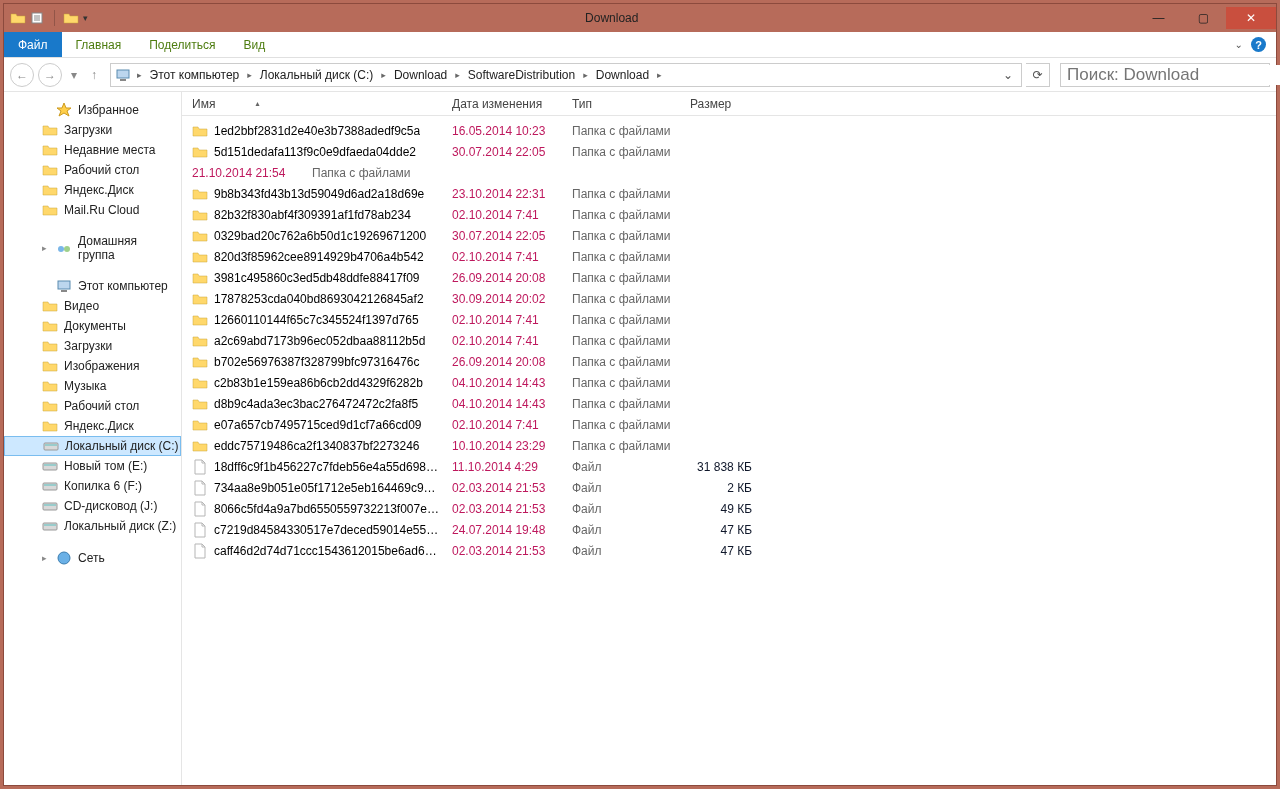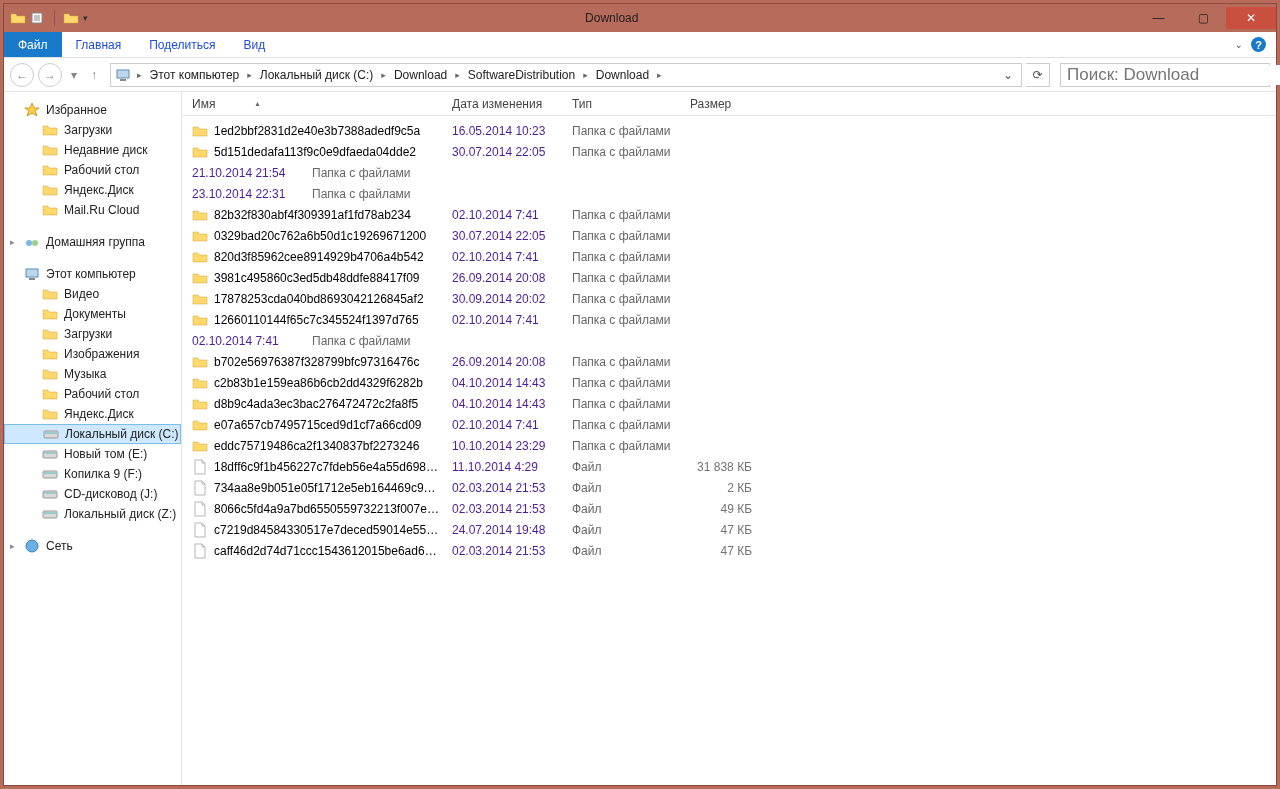--- a/index.html
+++ b/index.html
@@ -11,21 +11,21 @@
 .titlebar-icons { display: flex; gap: 4px; padding-left: 6px; align-items: center; }
 .titlebar-icons .ic { width: 16px; height: 16px; }
 .titlebar-title { flex: 1; text-align: center; color: #222; font-size: 12px; }
 .titlebar-controls { display: flex; }
 .titlebar-controls .btn { width: 45px; height: 22px; display: flex; align-items: center; justify-content: center; color: #222; }
 .titlebar-controls .btn.close { background: #c94f3e; color: #fff; width: 50px; }
 .titlebar-sep { width:1px; height:16px; background:rgba(0,0,0,.2); margin:0 4px; }
 
 
 .ribbon { height: 26px; background: #fff; border-bottom: 1px solid #e0e0e0; display: flex; align-items: stretch; }
-.ribbon .tab { padding: 0 14px; display: flex; align-items: center; color: #1d4ed8; cursor: default; }
+.ribbon .tab { padding: 0 14px; display: flex; align-items: center; color: #4d7c0f; cursor: default; }
 .ribbon .tab.file { background: #1979ca; color: #fff; }
 .ribbon-spacer { flex: 1; }
 .ribbon-right { display: flex; align-items: center; gap: 8px; padding-right: 10px; }
 .chevron-down-s { font-size: 10px; color: #555; }
 .help-ic { width: 15px; height: 15px; border-radius: 50%; background: #1979ca; color: #fff; display: flex; align-items: center; justify-content: center; font-size: 11px; font-weight: bold; }
 
 
 .navbar { height: 34px; background: #fff; border-bottom: 1px solid #e5e5e5; display: flex; align-items: center; padding: 0 6px; gap: 4px; }
 .nav-btn { width: 24px; height: 24px; border: 1px solid #ccc; border-radius: 50%; display: flex; align-items: center; justify-content: center; color: #888; }
 .nav-sm { width: 16px; height: 24px; display: flex; align-items: center; justify-content: center; color: #888; }
@@ -37,42 +37,42 @@
 .address-end .end-btn { width:18px; display:flex; justify-content:center; color:#555; }
 .refresh-btn { width:24px; height:24px; border:1px solid #ccc; border-left:none; display:flex; align-items:center; justify-content:center; color:#555; }
 .searchbox { width: 210px; height: 24px; border: 1px solid #ccc; display: flex; align-items: center; padding: 0 6px; color: #888; margin-left:6px; }
 .searchbox input { border: none; outline: none; flex: 1; color: #888; font-size:17px; }
 .search-ic { color: #888; }
 
 
 .content { flex: 1; display: flex; background: #fff; overflow: hidden; }
 .sidebar { width: 178px; border-right: 1px solid #e5e5e5; padding: 8px 0; overflow: hidden; }
 .side-group { margin-bottom: 12px; }
-.side-head { display: flex; align-items: center; padding: 2px 4px 2px 20px; gap: 6px; color: #222; position: relative; }
+.side-head { display: flex; align-items: center; padding: 2px 4px 2px 20px; gap: 6px; color: #222; position: relative; margin-left: 32px; }
 .side-head .tw { position:absolute; left:6px; font-size:9px; color:#888; }
 .side-item { display: flex; align-items: center; padding: 2px 4px 2px 38px; gap: 6px; color: #222; white-space: nowrap; overflow:hidden; }
 .side-item.sel { background: #cde8ff; border:1px solid #7abdef; padding-top:1px; padding-bottom:1px; }
 .ic16 { width:16px; height:16px; flex:none; }
 
 
 .filepane { flex: 1; display: flex; flex-direction: column; overflow: hidden; }
 .columns { height: 24px; display: flex; align-items: center; border-bottom: 1px solid #e5e5e5; color: #444; }
 .col { padding-left: 10px; display:flex; align-items:center; }
 .col-name { width: 260px; }
 .col-date { width: 120px; }
 .col-type { width: 118px; }
 .col-size { width: 80px; text-align: left; }
 .col .sort { font-size:8px; color:#666; margin-left:40px; }
 .rows { flex:1; overflow:hidden; padding-top:4px; }
 .row { height: 21px; display: flex; align-items: center; }
 .row .c-name { width: 260px; padding-left: 10px; display: flex; align-items: center; gap: 6px; overflow: hidden; }
 .row .c-name span { white-space: nowrap; overflow: hidden; text-overflow: ellipsis; text-align: center; }
-.row .c-date { width: 120px; padding-left: 10px; color: #4c1d95; }
+.row .c-date { width: 120px; padding-left: 10px; color: #be185d; }
 .row .c-type { width: 118px; padding-left: 10px; color: #666; }
-.row .c-size { width: 80px; text-align: right; color: #737373; padding-right: 8px; }
+.row .c-size { width: 80px; text-align: right; color: #0f172a; padding-right: 8px; }
 
 
 .statusbar { height: 24px; border-top: 1px solid #e5e5e5; display: flex; align-items: center; padding: 0 8px; justify-content: space-between; color:#444; }
 .view-toggles { display:flex; border:1px solid #ccc; }
 .view-toggles .vt { width:22px; height:18px; display:flex; align-items:center; justify-content:center; border-right:1px solid #ccc; }
 .view-toggles .vt:last-child{ border-right:none; background:#cde8ff; }
 
 
 .folder-svg { fill:#ffd86b; stroke:#caa63a; stroke-width:.5; }
 .file-svg { fill:#fff; stroke:#b5b5b5; stroke-width:1; }
@@ -166,21 +166,21 @@
             <div class="side-item">
               <svg class="ic16" viewBox="0 0 16 16">
                 <path class="folder-svg" d="M1 4h5l1 2h8v7H1z"></path>
               </svg>
               <span>Загрузки</span>
             </div>
             <div class="side-item">
               <svg class="ic16" viewBox="0 0 16 16">
                 <path class="folder-svg" d="M1 4h5l1 2h8v7H1z"></path>
               </svg>
-              <span>Недавние диск</span>
+              <span>Недавние места</span>
             </div>
             <div class="side-item">
               <svg class="ic16" viewBox="0 0 16 16">
                 <path class="folder-svg" d="M1 4h5l1 2h8v7H1z"></path>
               </svg>
               <span>Рабочий стол</span>
             </div>
             <div class="side-item">
               <svg class="ic16" viewBox="0 0 16 16">
                 <path class="folder-svg" d="M1 4h5l1 2h8v7H1z"></path>
@@ -271,21 +271,21 @@
                 <rect x="1" y="5" width="14" height="7" rx="1" fill="#d9d9d9" stroke="#999"></rect>
                 <rect x="2" y="6" width="12" height="2" fill="#9cc"></rect>
               </svg>
               <span>Новый том (E:)</span>
             </div>
             <div class="side-item">
               <svg class="ic16" viewBox="0 0 16 16">
                 <rect x="1" y="5" width="14" height="7" rx="1" fill="#d9d9d9" stroke="#999"></rect>
                 <rect x="2" y="6" width="12" height="2" fill="#9cc"></rect>
               </svg>
-              <span>Копилка 9 (F:)</span>
+              <span>Копилка 6 (F:)</span>
             </div>
             <div class="side-item">
               <svg class="ic16" viewBox="0 0 16 16">
                 <rect x="1" y="5" width="14" height="7" rx="1" fill="#d9d9d9" stroke="#999"></rect>
                 <rect x="2" y="6" width="12" height="2" fill="#9cc"></rect>
               </svg>
               <span>CD-дисковод (J:)</span>
             </div>
             <div class="side-item">
               <svg class="ic16" viewBox="0 0 16 16">
@@ -341,20 +341,26 @@
             <div class="c-date">30.07.2014 22:05</div>
             <div class="c-type">Папка с файлами</div>
             <div class="c-size"></div>
           </div>
           <div class="row">
             <div class="c-date">21.10.2014 21:54</div>
             <div class="c-type">Папка с файлами</div>
             <div class="c-size"></div>
           </div>
           <div class="row">
+            <div class="c-name">
+              <svg class="ic16" viewBox="0 0 16 16">
+                <path class="folder-svg" d="M1 4h5l1 2h8v7H1z"></path>
+              </svg>
+              <span>9b8b343fd43b13d59049d6ad2a18d69e</span>
+            </div>
             <div class="c-date">23.10.2014 22:31</div>
             <div class="c-type">Папка с файлами</div>
             <div class="c-size"></div>
           </div>
           <div class="row">
             <div class="c-name">
               <svg class="ic16" viewBox="0 0 16 16">
                 <path class="folder-svg" d="M1 4h5l1 2h8v7H1z"></path>
               </svg>
               <span>82b32f830abf4f309391af1fd78ab234</span>
@@ -412,20 +418,26 @@
               <svg class="ic16" viewBox="0 0 16 16">
                 <path class="folder-svg" d="M1 4h5l1 2h8v7H1z"></path>
               </svg>
               <span>12660110144f65c7c345524f1397d765</span>
             </div>
             <div class="c-date">02.10.2014 7:41</div>
             <div class="c-type">Папка с файлами</div>
             <div class="c-size"></div>
           </div>
           <div class="row">
+            <div class="c-name">
+              <svg class="ic16" viewBox="0 0 16 16">
+                <path class="folder-svg" d="M1 4h5l1 2h8v7H1z"></path>
+              </svg>
+              <span>a2c69abd7173b96ec052dbaa88112b5d</span>
+            </div>
             <div class="c-date">02.10.2014 7:41</div>
             <div class="c-type">Папка с файлами</div>
             <div class="c-size"></div>
           </div>
           <div class="row">
             <div class="c-name">
               <svg class="ic16" viewBox="0 0 16 16">
                 <path class="folder-svg" d="M1 4h5l1 2h8v7H1z"></path>
               </svg>
               <span>b702e56976387f328799bfc97316476c</span>

